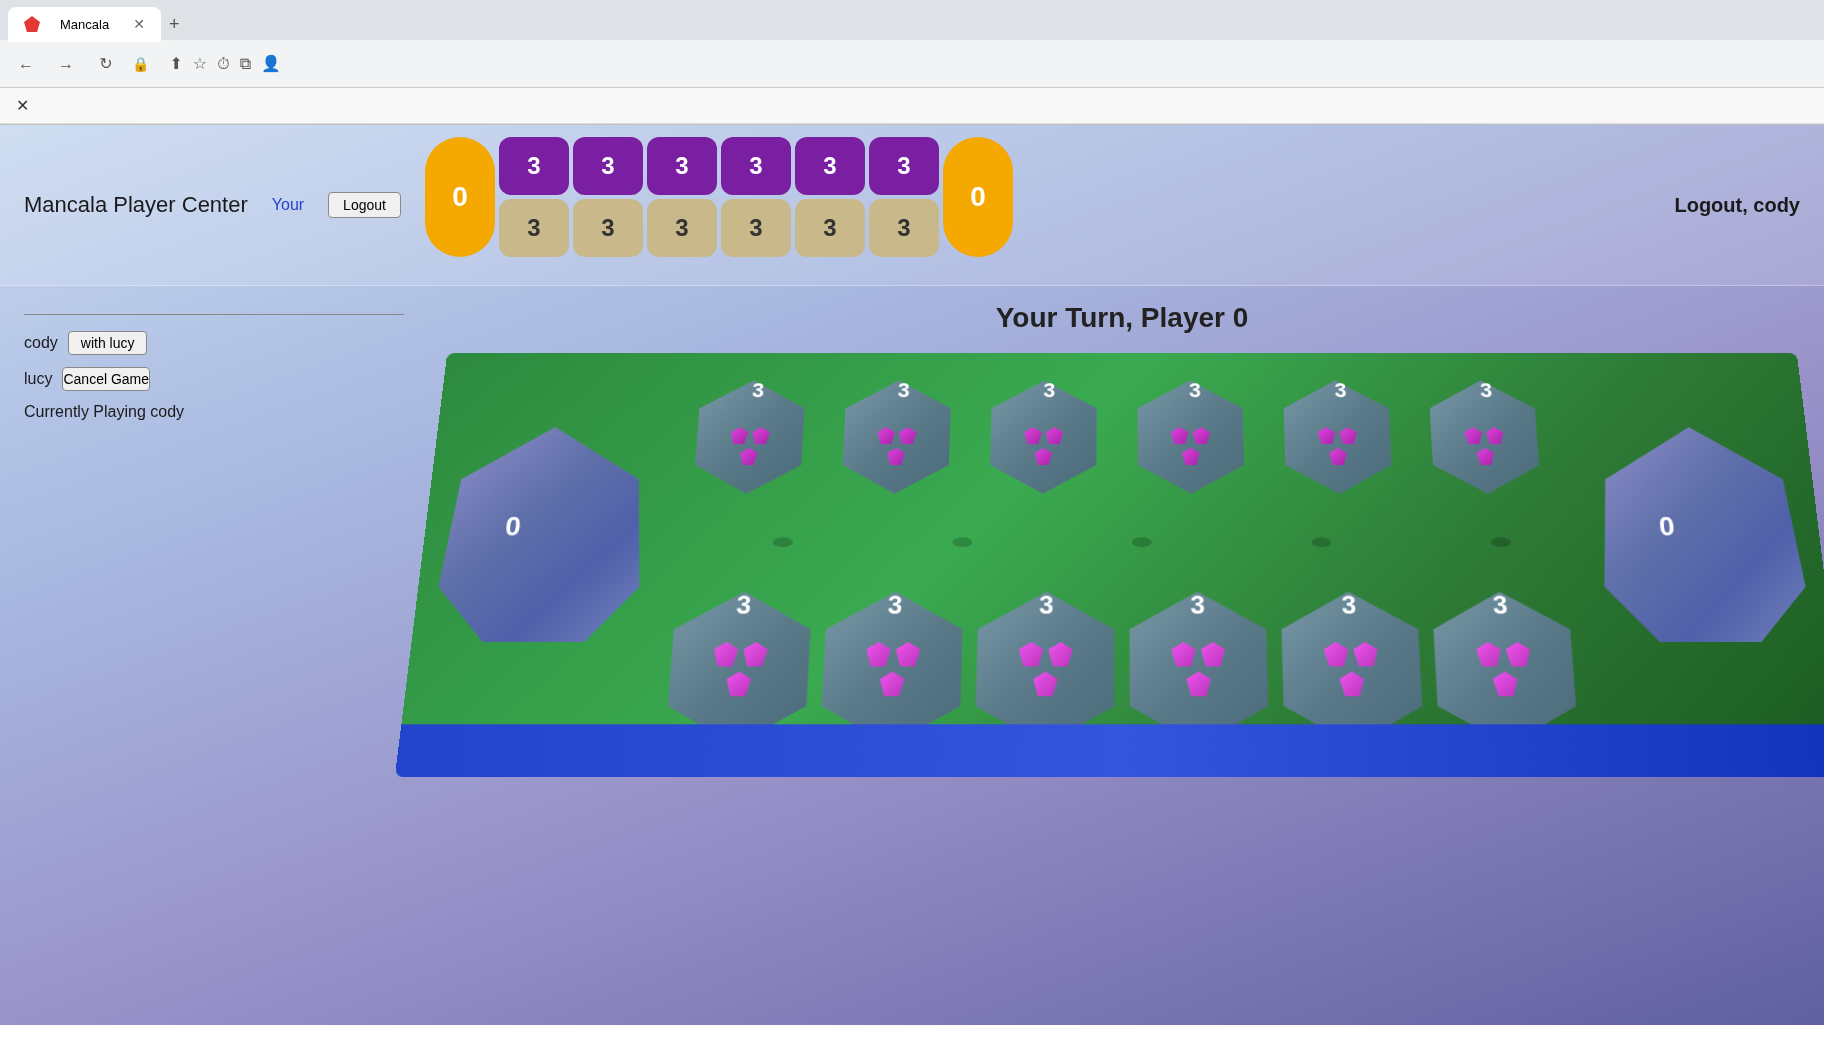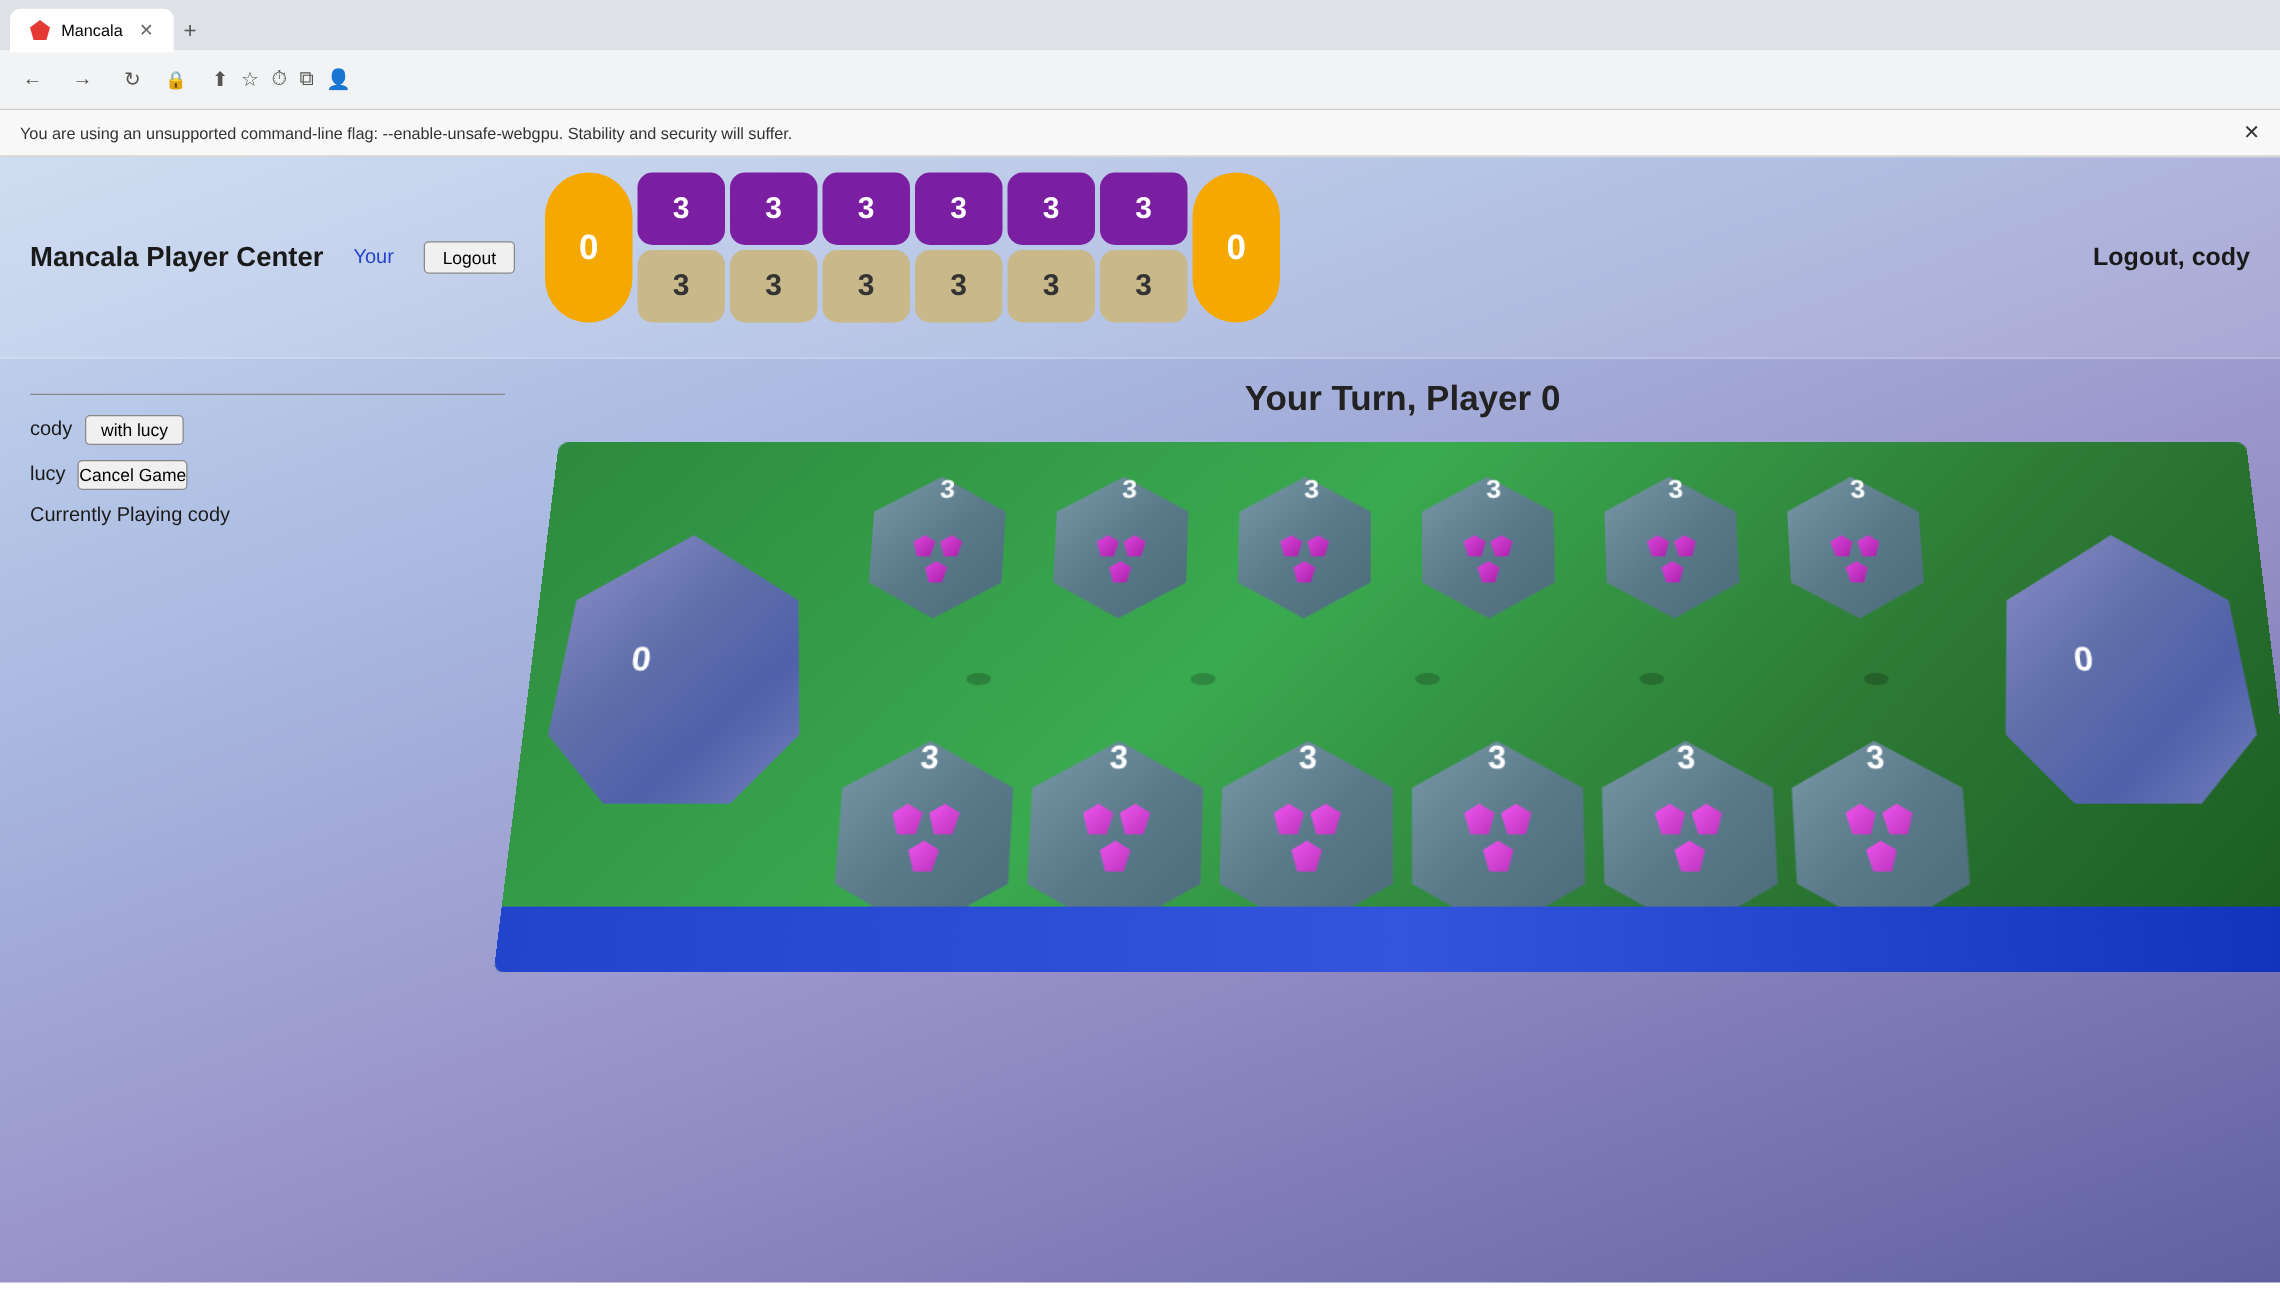--- a/index.html
+++ b/index.html
@@ -23,21 +23,21 @@
       background: #dee1e6;
       height: 40px;
     }
     .tab {
       display: flex;
       align-items: center;
       background: #fff;
       border-radius: 8px 8px 0 0;
       padding: 6px 16px;
       font-size: 13px;
-      gap: 9px;
+      gap: 20px;
       height: 35px;
     }
     .tab-favicon {
       width: 16px; height: 16px;
       background: #e53935;
       clip-path: polygon(50% 0%, 100% 38%, 82% 100%, 18% 100%, 0% 38%);
       display: inline-block;
     }
     .tab-close {
       font-size: 14px;
@@ -120,21 +120,21 @@
     .app-header {
       display: flex;
       align-items: center;
       padding: 12px 24px;
       background: rgba(255,255,255,0.15);
       border-bottom: 1px solid rgba(255,255,255,0.3);
       gap: 24px;
     }
     .app-title {
       font-size: 22px;
-      font-weight: bold;
+      font-weight: normal;
       color: #1a1a1a;
     }
     .home-link {
       color: #2244cc;
       font-size: 16px;
       text-decoration: none;
       cursor: pointer;
     }
     .logout-btn {
       border: 1px solid #888;
@@ -407,21 +407,20 @@
     <span style="font-size:14px; color:#555;">🔒</span>
     <div class="browser-actions">
       <button class="browser-action-btn">⬆</button>
       <button class="browser-action-btn">☆</button>
       <button class="browser-action-btn">⏱</button>
       <button class="browser-action-btn">⧉</button>
       <button class="browser-action-btn">👤</button>
     </div>
   </div>
   <div class="warning-bar">
-    <span>You are using an unsupported command-line flag: --enable-unsafe-webgpu. Stability and security will suffer.</span>
     <span style="cursor:pointer; font-size:16px;">✕</span>
   </div>
 </div>
 
 <div class="app-content">
 
   <div class="app-header">
     <span class="app-title">Mancala Player Center</span>
     <a class="home-link">Your</a>
     <button class="logout-btn">Logout</button>

